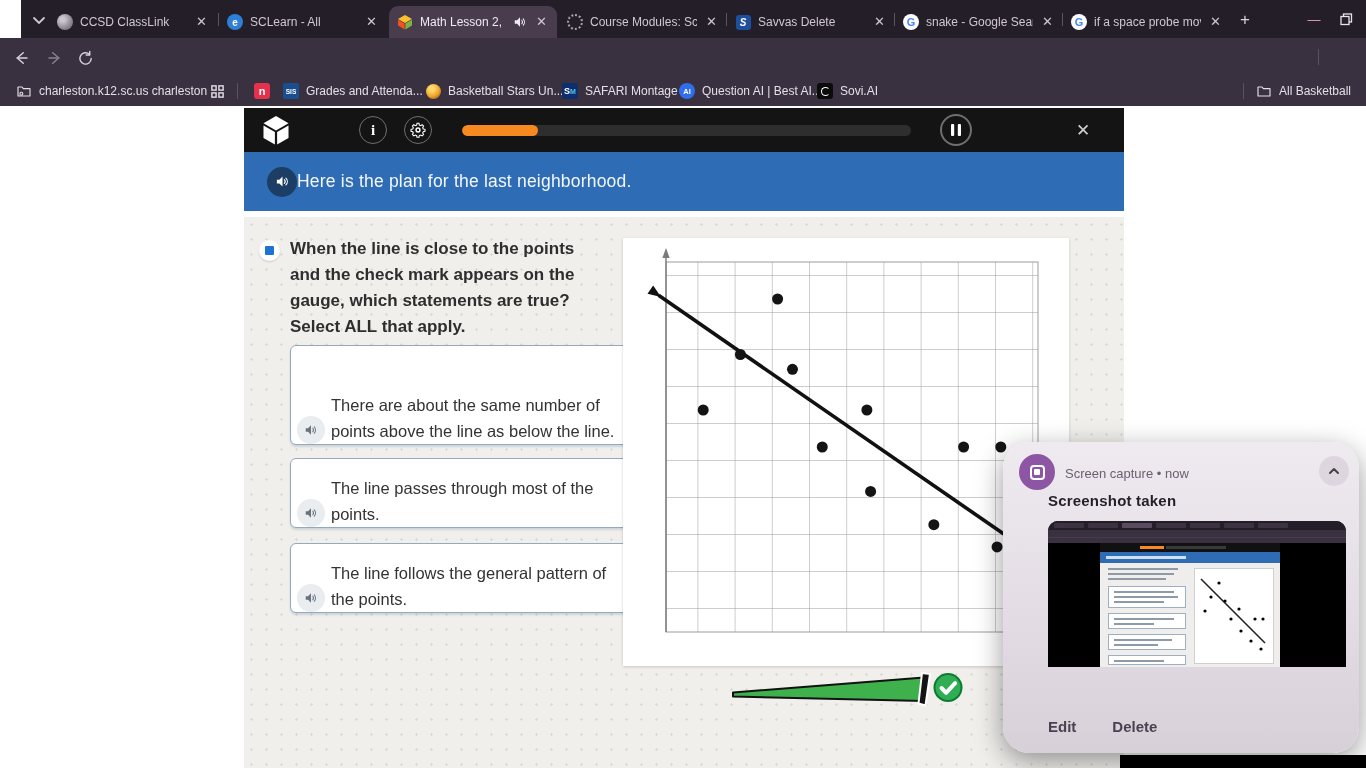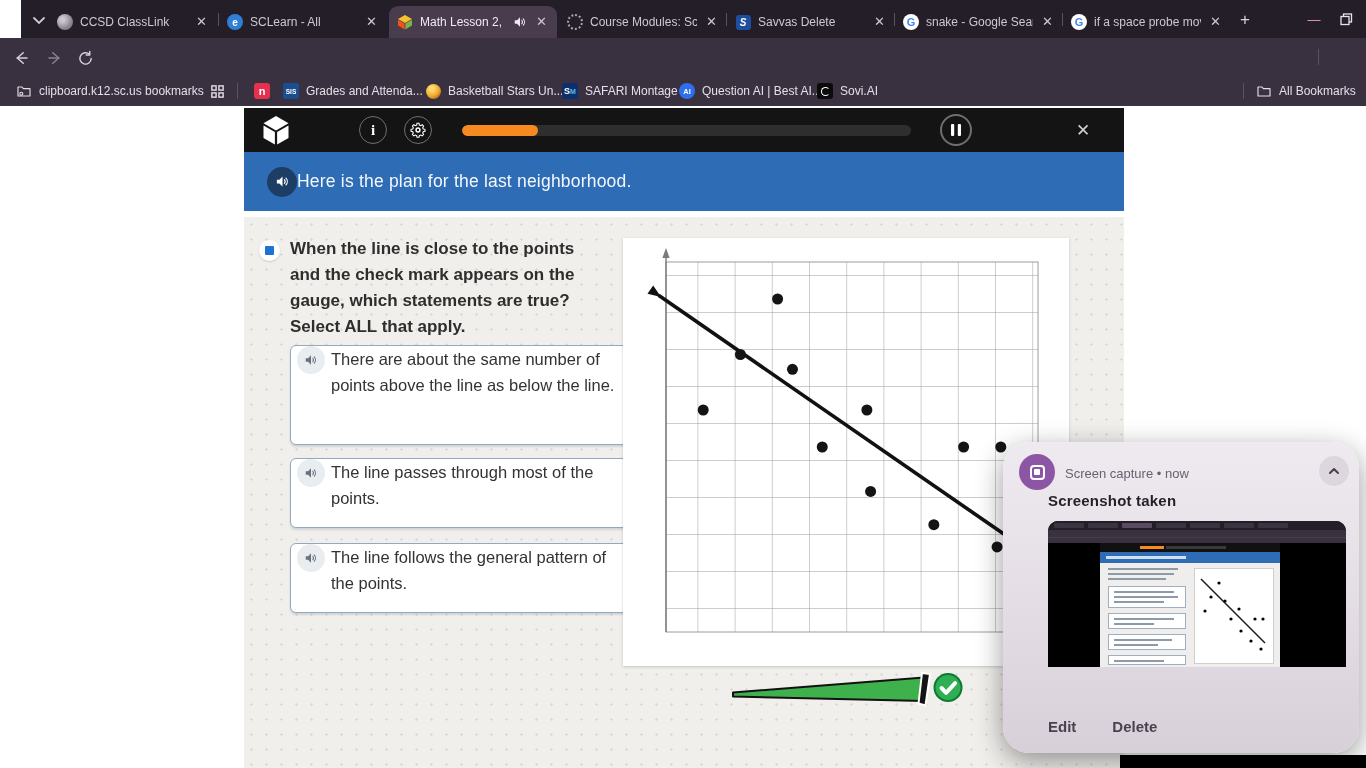--- a/index.html
+++ b/index.html
@@ -45,21 +45,21 @@
   .progress-fill { height:11px; background:#f6891f; border-radius:6px; }
   .banner { position:absolute; left:0; top:44px; width:880px; height:59px; background:#2e6cb5; display:flex; align-items:center; }
   .banner-speaker { width:30px; height:30px; border-radius:50%; background:#1c3e64; color:#fff; display:flex; align-items:center; justify-content:center; margin-left:23px; }
   .banner-text { color:#f4f7fb; font-size:17.5px; letter-spacing:.2px; }
   .lbody { position:absolute; left:0; top:109px; width:880px; height:557px; background:#f0efec;
            background-image:radial-gradient(#dcdad5 1px, transparent 1.2px); background-size:15px 15px; }
   .q-bullet { position:absolute; left:15px; top:23px; width:21px; height:21px; background:#fff; border-radius:50%; display:flex; align-items:center; justify-content:center; box-shadow:0 1px 2px rgba(0,0,0,.15); }
   .q-bullet span { width:9px; height:9px; background:#1d72d2; border-radius:1px; }
   .q-text { position:absolute; left:46px; top:19px; width:302px; font-size:17px; font-weight:bold; color:#2e2e2e; line-height:26px; }
   .answer { position:absolute; left:46px; width:346px; background:#fff; border:1px solid #93a9bf; border-radius:6px;
-            display:flex; align-items:flex-start; box-shadow:0 2px 2px rgba(120,135,150,.25); cursor:pointer; }
+            display:flex; align-items:flex-end; box-shadow:0 2px 2px rgba(120,135,150,.25); cursor:pointer; }
   .ans-speaker { width:28px; height:28px; border-radius:50%; background:#e9edf0; color:#68737d; display:flex; align-items:center; justify-content:center; margin:0 6px 0 6px; flex:0 0 28px; }
   .ans-text { font-size:16.5px; color:#333; line-height:26px; padding-right:6px; }
   .chart-panel { position:absolute; left:379px; top:21px; width:446px; height:428px; background:#fff; box-shadow:0 1px 3px rgba(0,0,0,.18); }
   .gauge { position:absolute; left:484px; top:453px; width:245px; height:40px; }
 
   
   .notif { position:absolute; left:1003px; top:442px; width:356px; height:311px; border-radius:26px;
            background:linear-gradient(180deg,#efeaf0 0%, #e3dce4 55%, #d7d0d9 100%);
            box-shadow:0 8px 28px rgba(0,0,0,.4); z-index:10; }
   .n-appicon { position:absolute; left:16px; top:12px; width:36px; height:36px; border-radius:50%; background:#8d56a4; display:flex; align-items:center; justify-content:center; }
@@ -239,21 +239,21 @@
 </div>
 
 <div class="bookmarks">
   <div class="bm" style="left:16px">
     <span class="bm-ic">
       <svg width="16" height="16" viewBox="0 0 24 24" fill="none" stroke="currentColor" stroke-width="1.7">
           <path d="M3 6 h6 l2 2.5 h10 v11 H3z" stroke-linejoin="round"></path>
           <circle cx="8" cy="16" r="2.2"></circle>
         </svg>
     </span>
-    <span>clipboard.k12.sc.us bookmarks</span>
+    <span>charleston.k12.sc.us charleston</span>
   </div>
   <div class="bm" style="left:210px">
     <svg width="15" height="15" viewBox="0 0 16 16" fill="none" stroke="currentColor" stroke-width="1.5">
         <rect x="2" y="2" width="4.5" height="4.5"></rect>
         <rect x="9.5" y="2" width="4.5" height="4.5"></rect>
         <rect x="2" y="9.5" width="4.5" height="4.5"></rect>
         <rect x="9.5" y="9.5" width="4.5" height="4.5"></rect>
       </svg>
   </div>
   <div class="bm-sep" style="left:237px"></div>
@@ -297,21 +297,21 @@
     <span>Sovi.AI</span>
   </div>
 
   <div class="bm-sep" style="left:1243px"></div>
   <div class="bm" style="left:1256px">
     <span class="bm-ic">
       <svg width="16" height="16" viewBox="0 0 24 24" fill="none" stroke="currentColor" stroke-width="1.7">
           <path d="M3 6 h6 l2 2.5 h10 v11 H3z" stroke-linejoin="round"></path>
         </svg>
     </span>
-    <span>All Bookmarks</span>
+    <span>All Basketball</span>
   </div>
 </div>
 
 <div class="page">
   <div class="lesson">
 
     <div class="lheader">
       <span style="position:absolute;left:17px;top:7px;">
         <svg width="30" height="31" viewBox="0 0 30 31">
           <polygon points="15,1 27.5,8.2 15,15.4 2.5,8.2" fill="#fff"></polygon>

